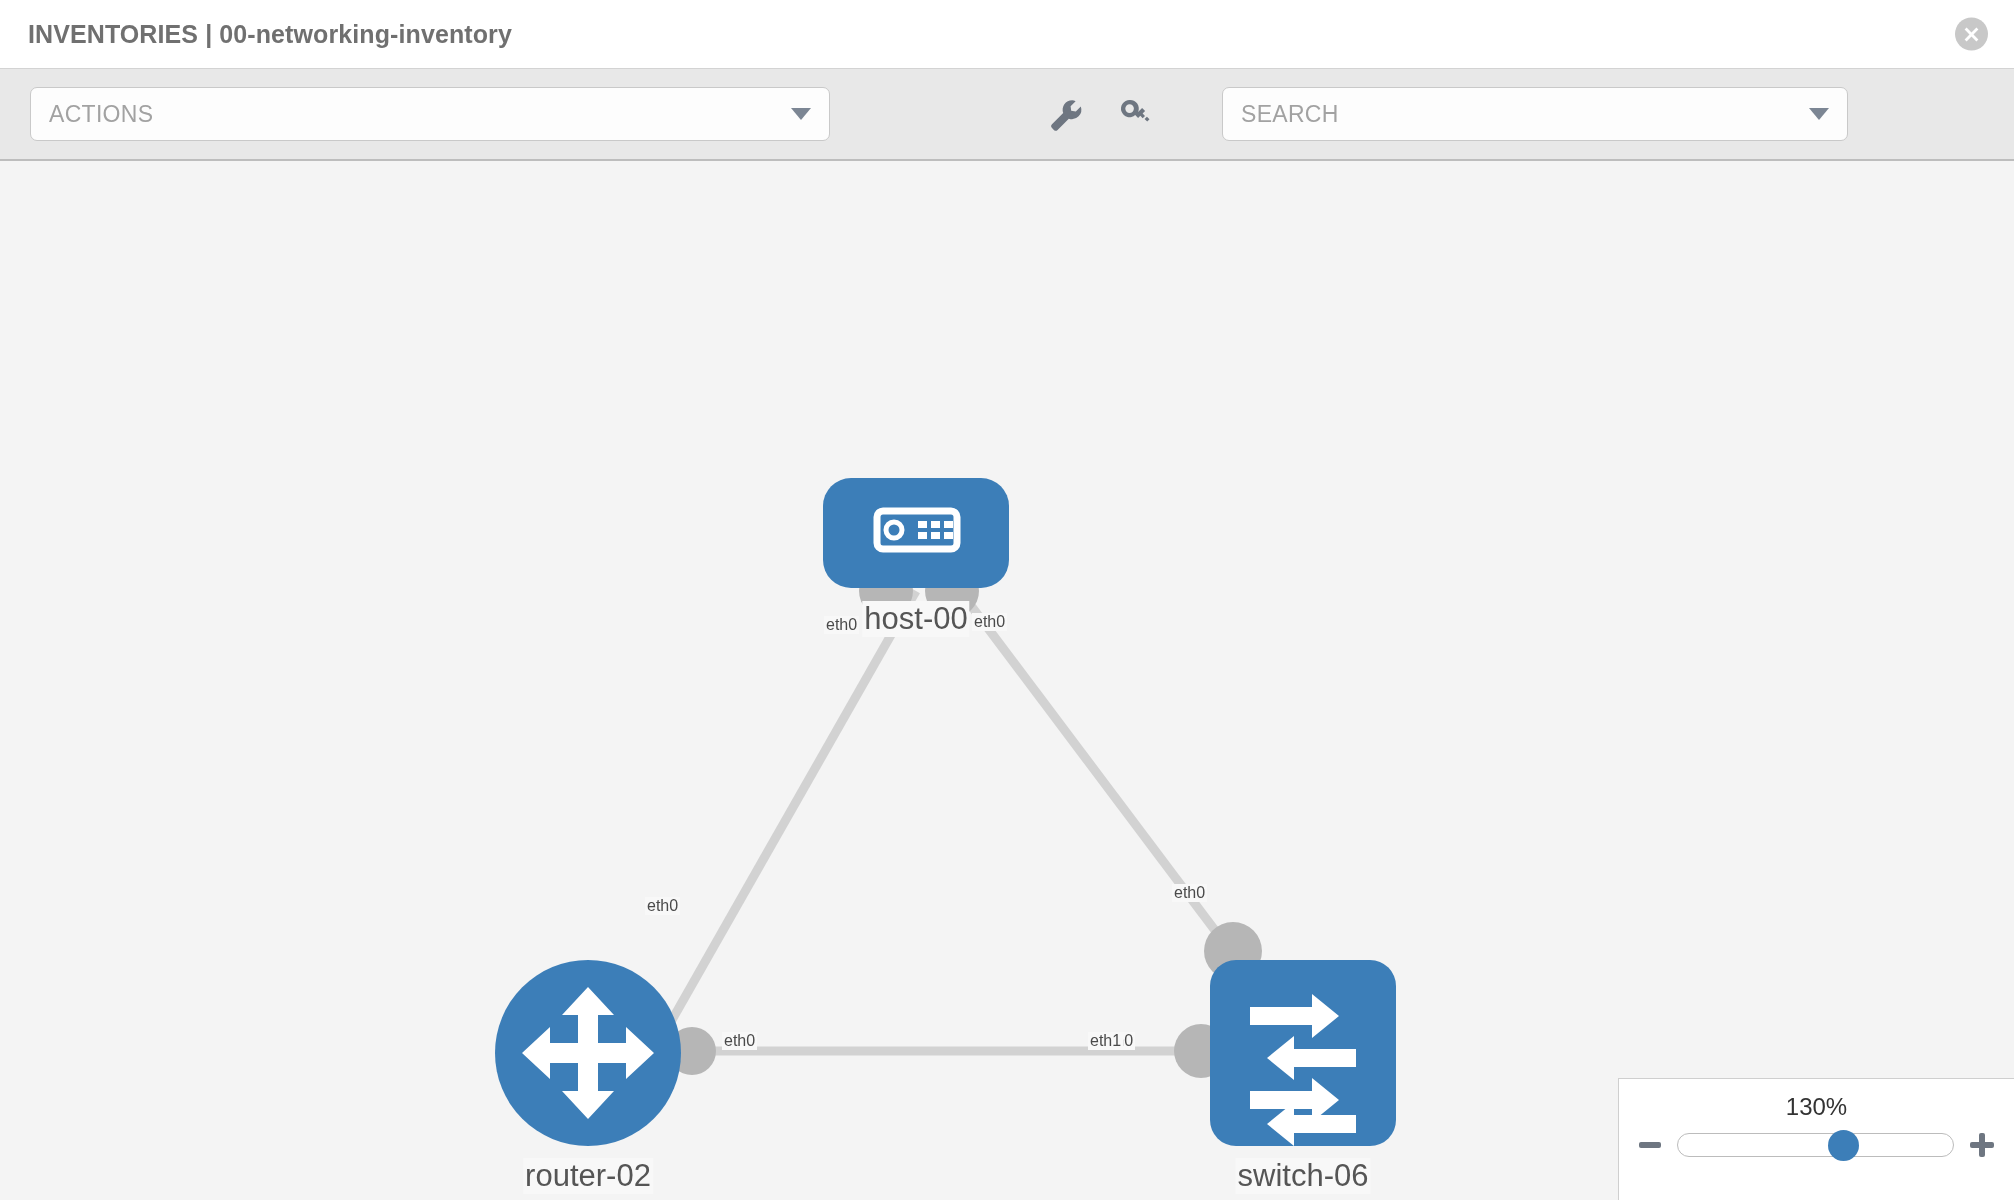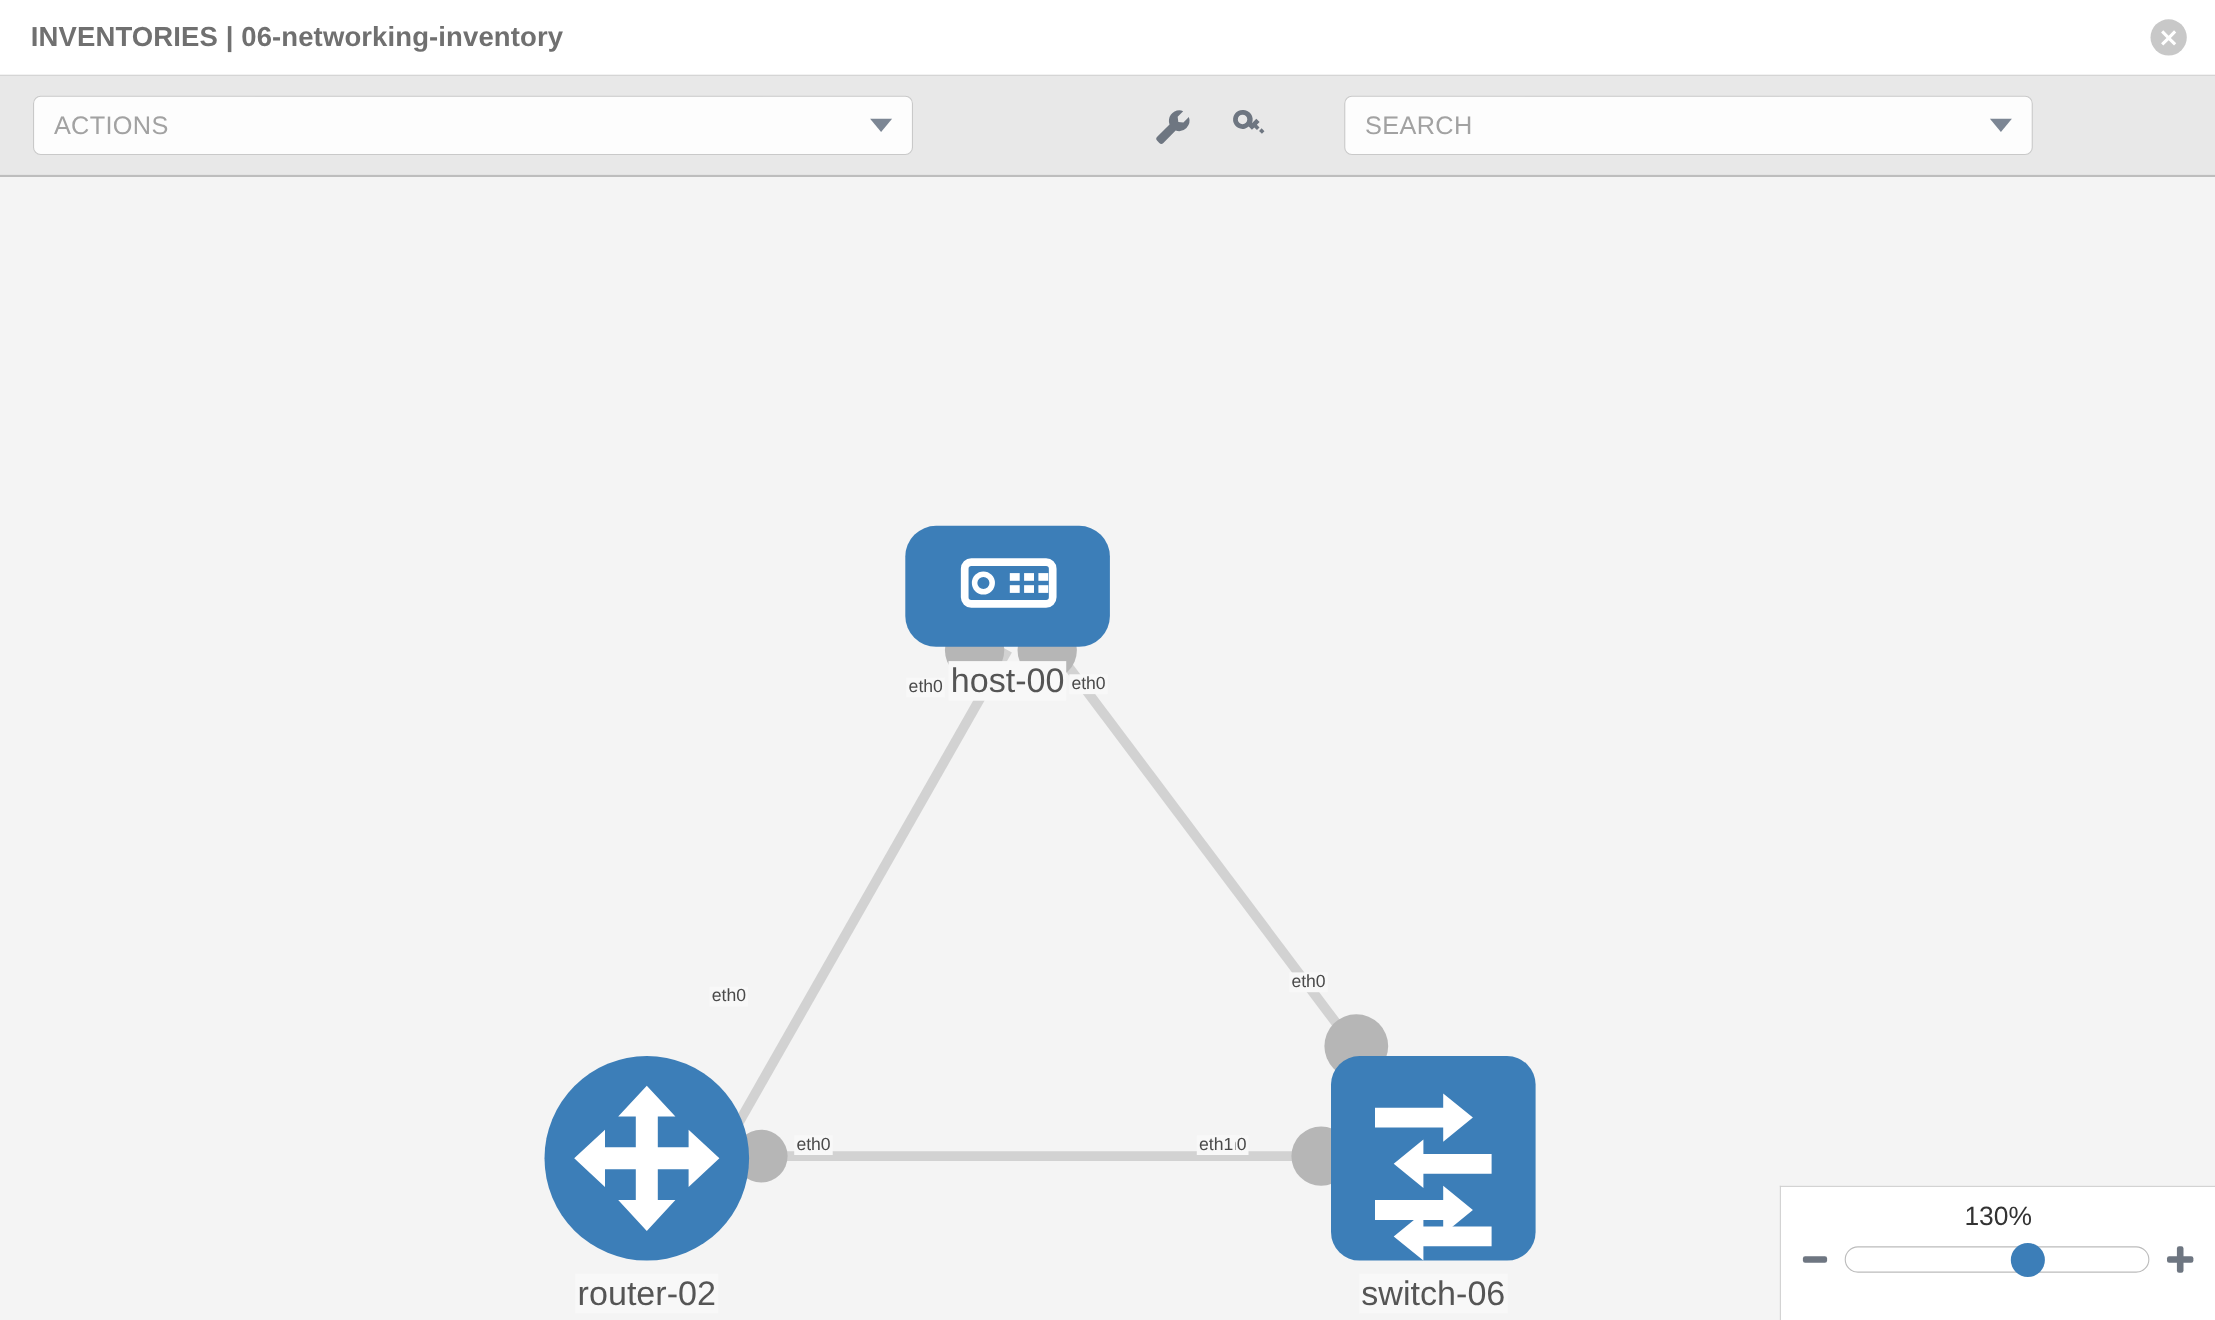--- a/index.html
+++ b/index.html
@@ -158,21 +158,21 @@
     margin-left: -15.5px;
     border-radius: 50%;
     background: #3c7eb8;
     cursor: pointer;
   }
 </style>
 </head>
 <body>
 
 <div id="header">
-  <div id="breadcrumb">INVENTORIES | 06-networking-inventory</div>
+  <div id="breadcrumb">INVENTORIES | 00-networking-inventory</div>
   <div id="close-btn">
     <svg width="19" height="19" viewBox="0 0 19 19">
       <path d="M4.6 3.1 L9.5 8 L14.4 3.1 L16.4 5.1 L11.5 10 L16.4 14.9 L14.4 16.9 L9.5 12 L4.6 16.9 L2.6 14.9 L7.5 10 L2.6 5.1 Z" fill="#ffffff"></path>
     </svg>
   </div>
 </div>
 
 <div id="toolbar">
 
   <div class="combo" id="actions-combo">

